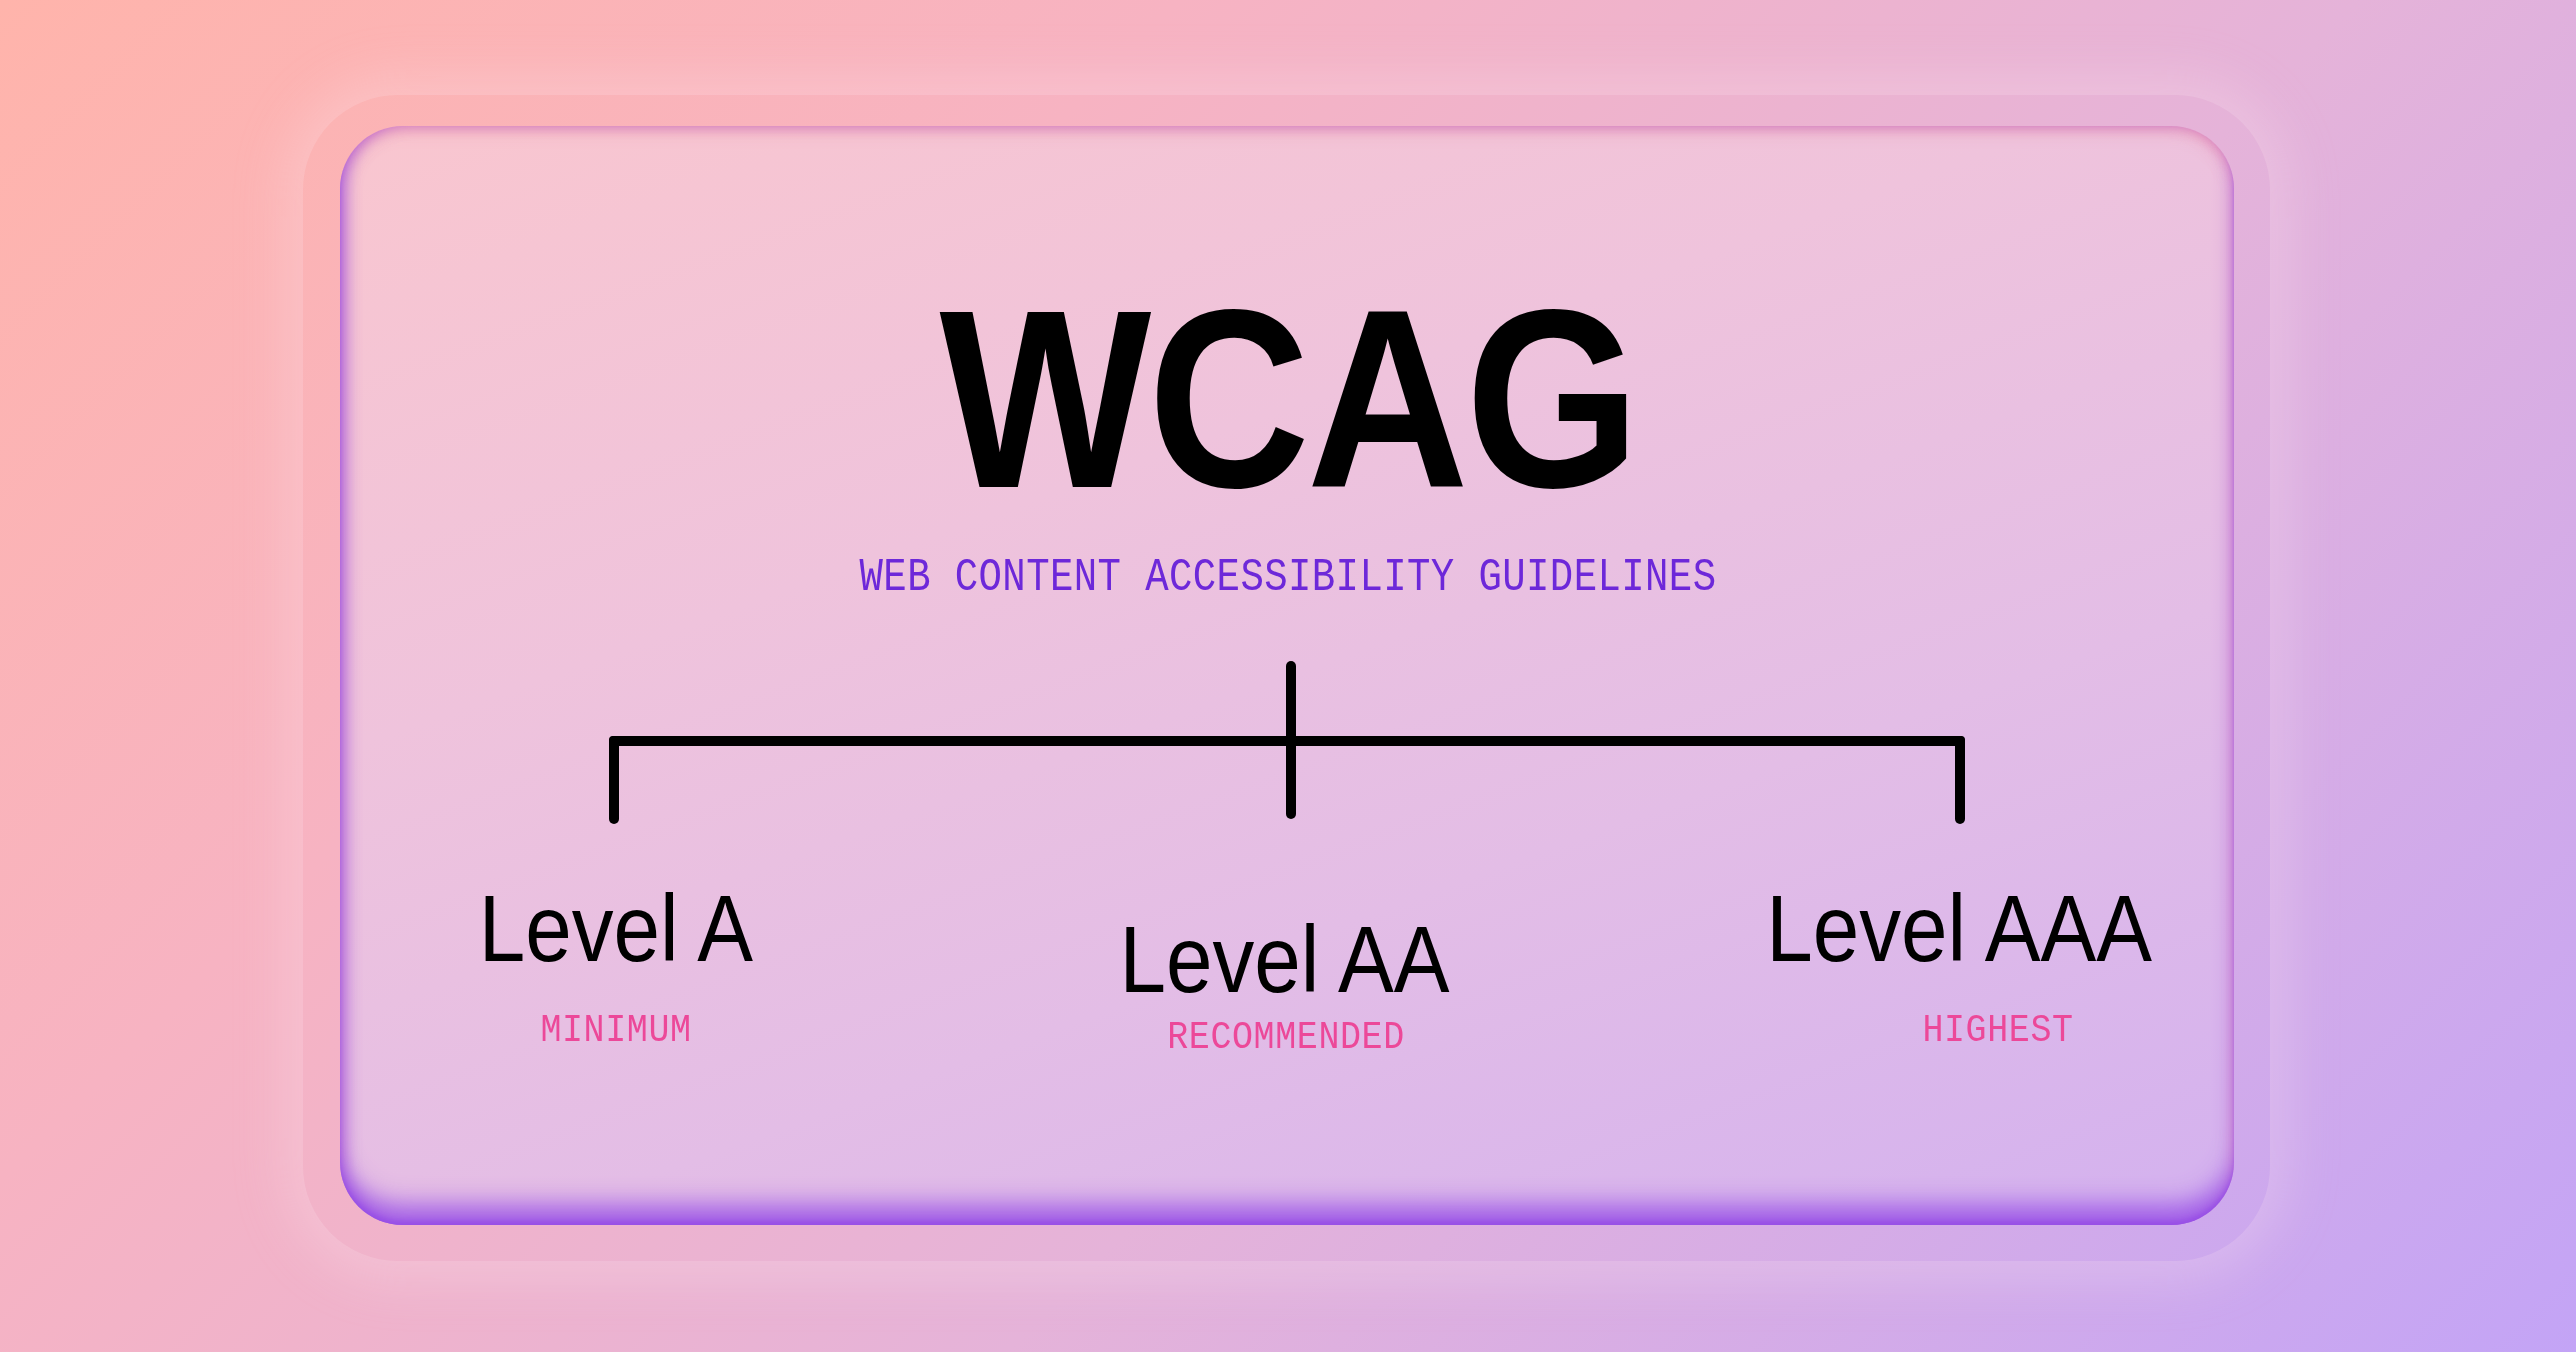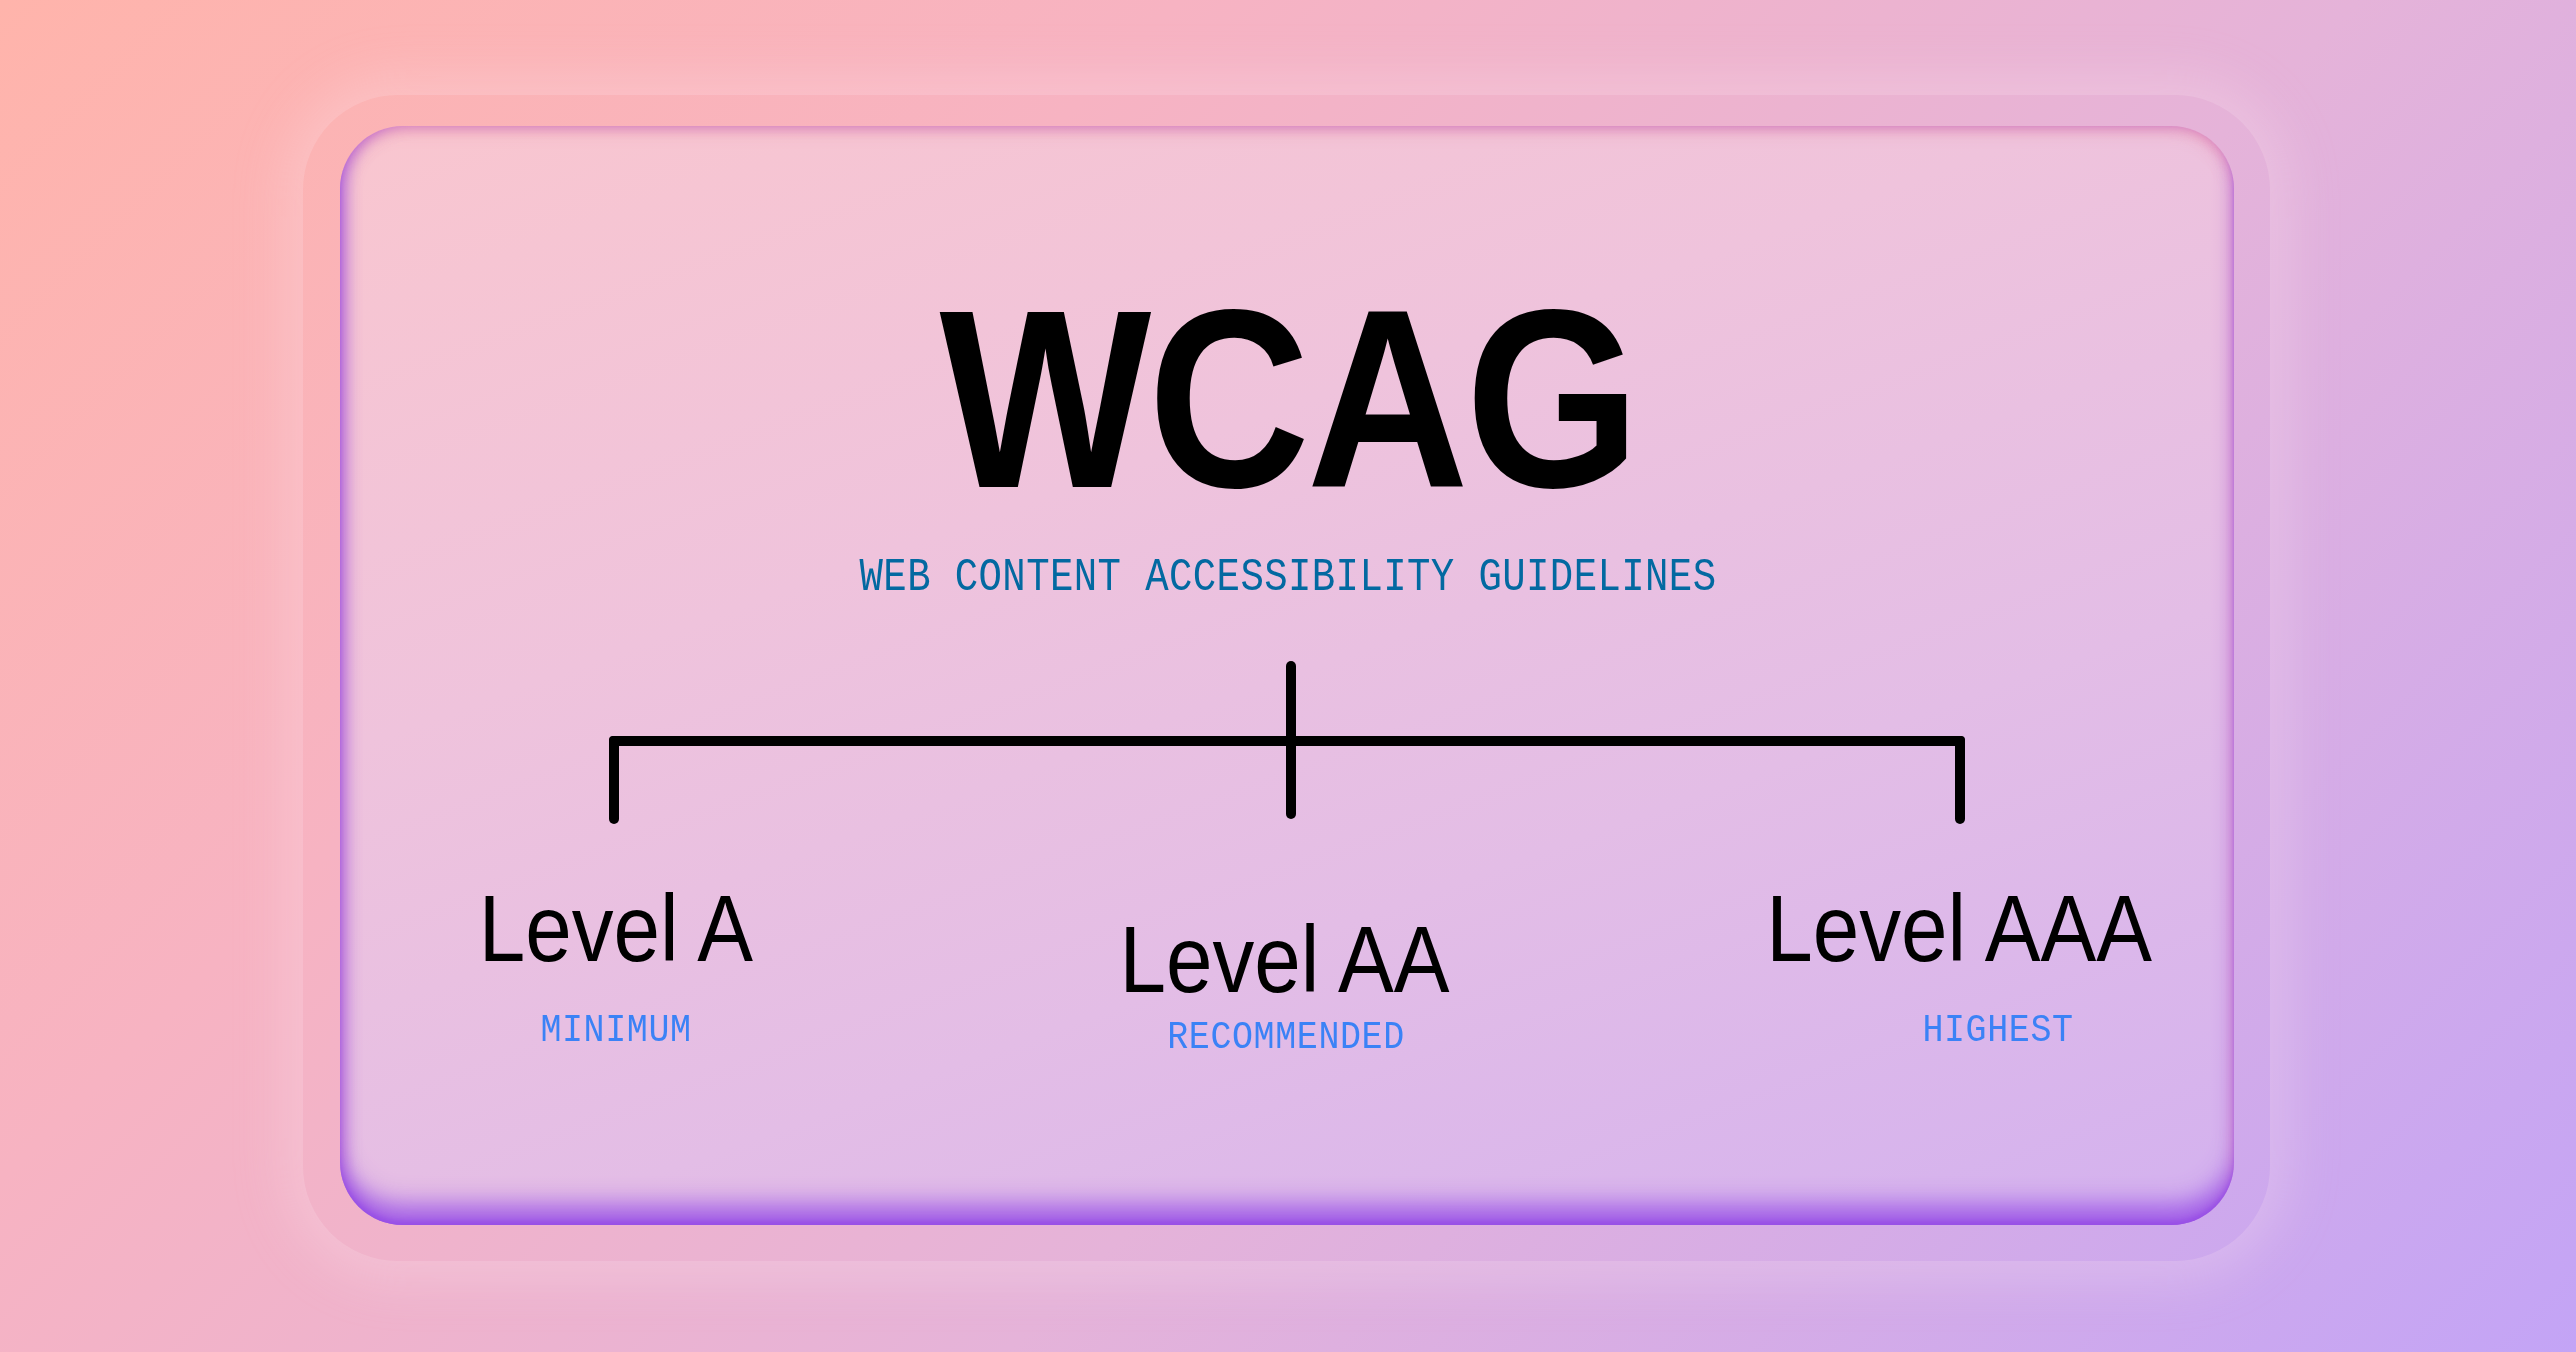--- a/index.html
+++ b/index.html
@@ -26,33 +26,33 @@
       inset -7.6px 0 14px -5px rgba(215,130,200,0.6);
   }
   .title {
     position:absolute; left:0; width:2576px; top:271px; text-align:center;
     font-weight:700; font-size:255px; line-height:1; color:#000;
     letter-spacing:-3.8px;
   }
   .title span { display:inline-block; transform:scaleX(0.88); transform-origin:center; }
   .subtitle {
     position:absolute; left:0; width:2576px; top:555px; text-align:center;
-    font-family:"Liberation Mono", monospace; font-size:39px; line-height:1; color:#0369a1;
+    font-family:"Liberation Mono", monospace; font-size:39px; line-height:1; color:#6d28d9;
     letter-spacing:0.4px;
   }
   .subtitle span { display:inline-block; transform:scaleY(1.2); transform-origin:top center; }
   .line { position:absolute; background:#000; border-radius:5px; }
   .level-name {
     position:absolute; top:881px; width:504px; text-align:center;
     font-weight:400; font-size:95px; line-height:1; color:#000;
   }
   .level-name span { display:inline-block; transform:scaleX(0.88); transform-origin:center; }
   .level-desc {
     position:absolute; top:1012px; width:504px; text-align:center;
-    font-family:"Liberation Mono", monospace; font-size:35px; line-height:1; color:#3b82f6;
+    font-family:"Liberation Mono", monospace; font-size:35px; line-height:1; color:#ec4899;
     letter-spacing:0.6px;
   }
   .level-desc span { display:inline-block; transform:scaleY(1.1); transform-origin:top center; }
 </style>
 </head>
 <body>
 
 <div class="bg-glow"></div>
 
 <div class="card"></div>

